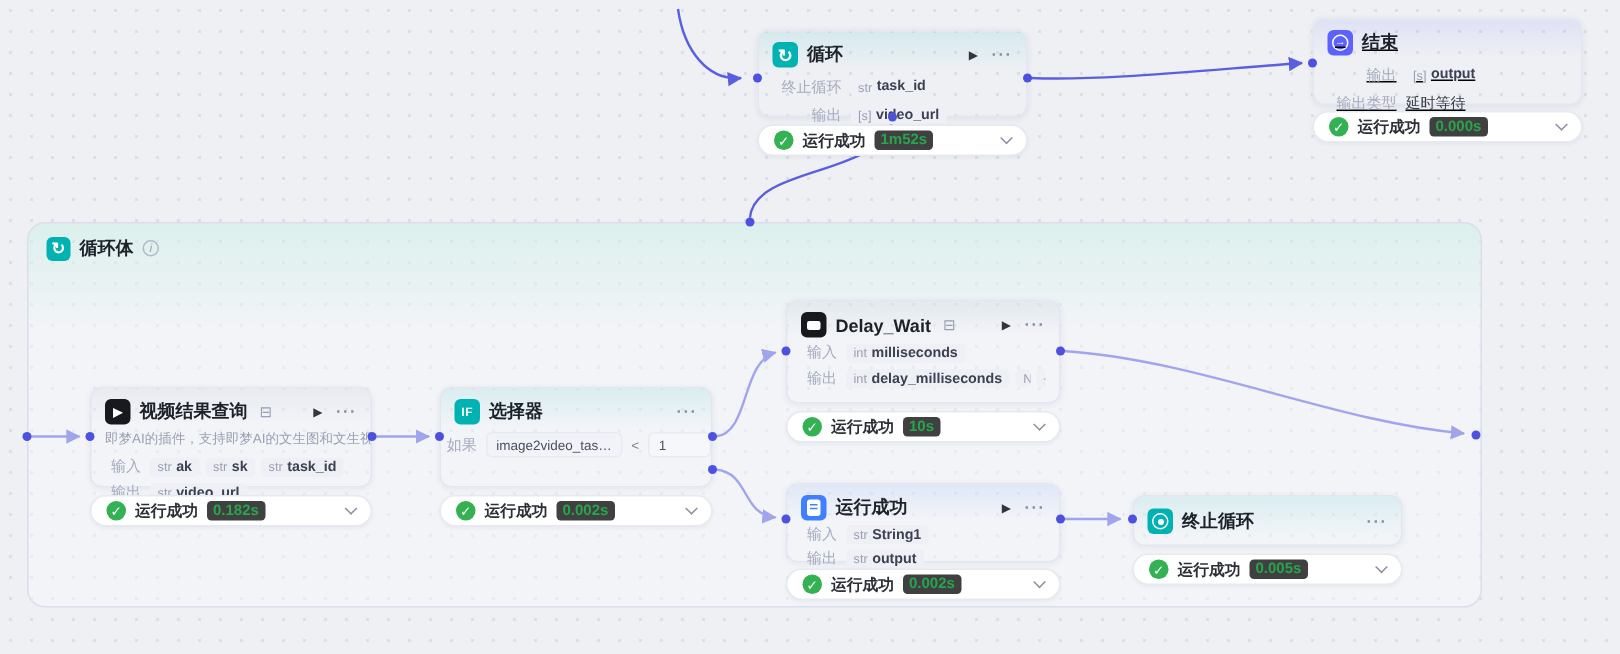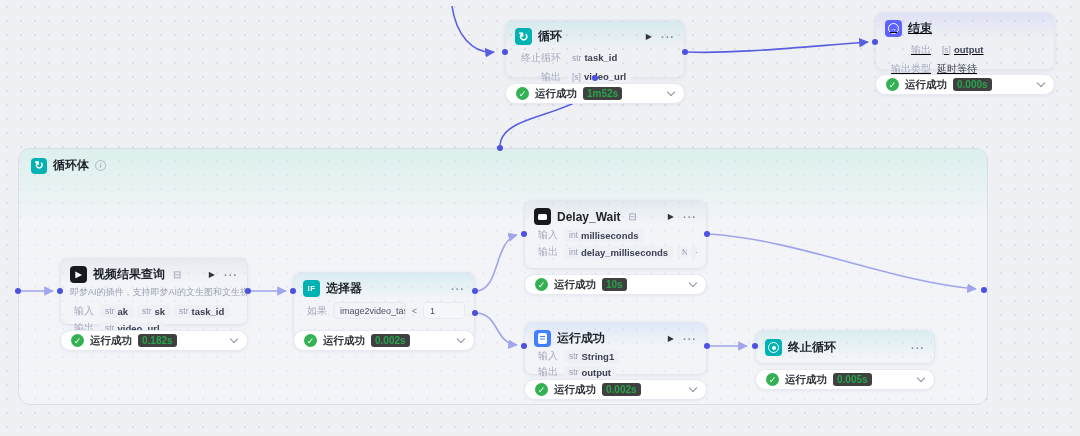--- a/index.html
+++ b/index.html
@@ -214,31 +214,31 @@
       </div>
     </div>
   </div>
   <div class="status" style="left:60px; top:330px; width:188px;">
     <span class="check">✓</span>
     <span class="stext">运行成功</span>
     <span class="stime">0.182s</span>
     <span class="chev"></span>
   </div>
 
-  <div class="node grad-teal" style="left:293px; top:272px; width:182px; height:67px;">
+  <div class="node grad-teal" style="left:293px; top:258px; width:182px; height:67px;">
     <div class="nh">
       <span class="nicon bg-teal" style="font-size:8px; letter-spacing:.5px;">IF</span>
       <span class="ntitle">选择器</span>
       <span class="hact">
           <span class="more"></span>
 
         <span class="more" style="margin-left:-9px;">···</span>
       </span>
     </div>
-    <div class="rows" style="gap:5px;">
+    <div class="rows" style="gap:5px;align-items:center;">
       <div class="sel-row">
         <span class="rlabel sm">如果</span>
         <span class="sel-box" style="flex:1;">image2video_tas…</span>
         <span class="op">&lt;</span>
         <span class="sel-box" style="width:42px; background:#f6f7fb;">1</span>
       </div>
     </div>
   </div>
   <div class="status" style="left:293px; top:330px; width:182px;">
     <span class="check">✓</span>

